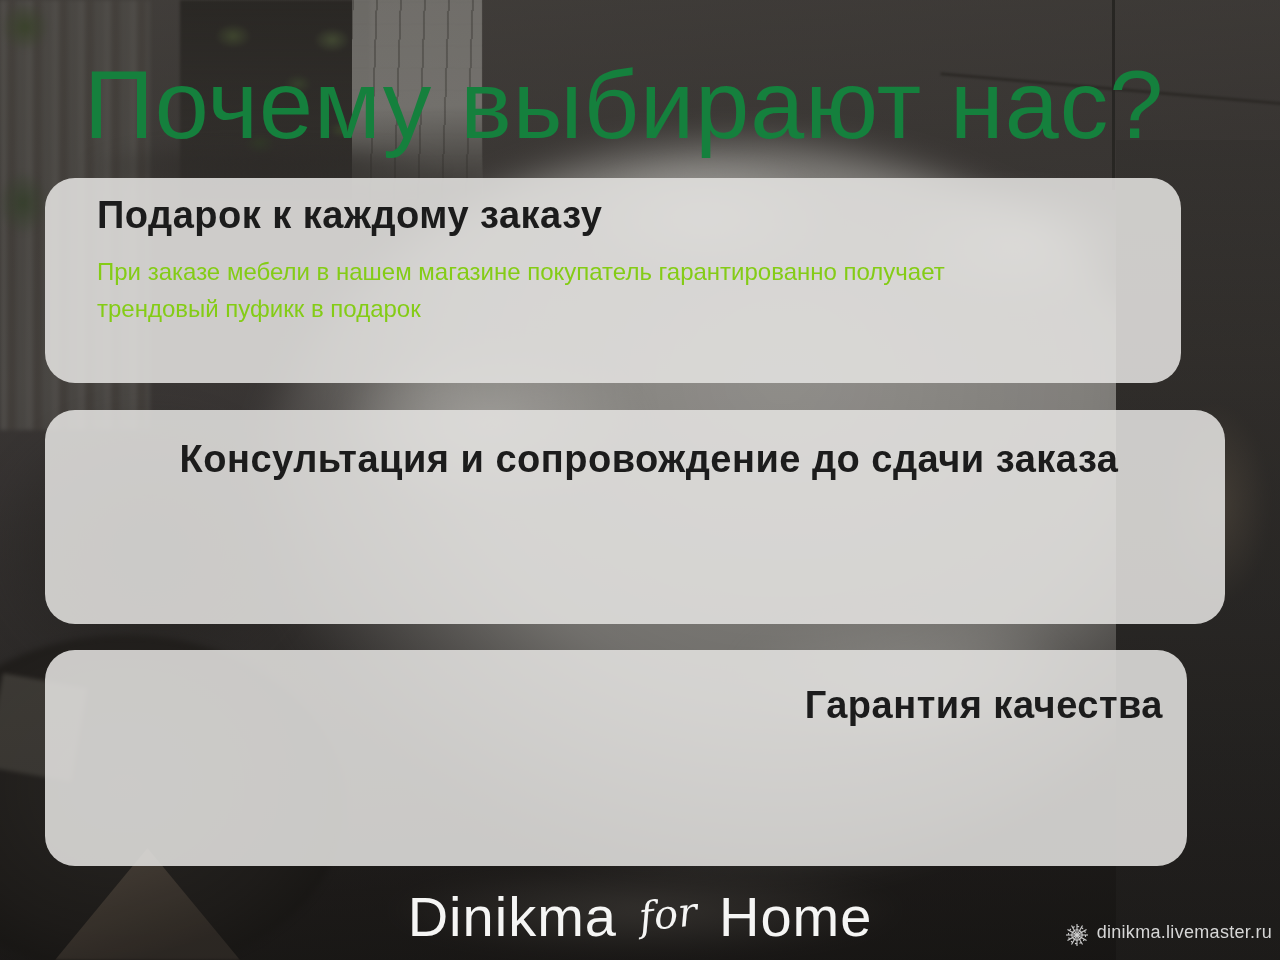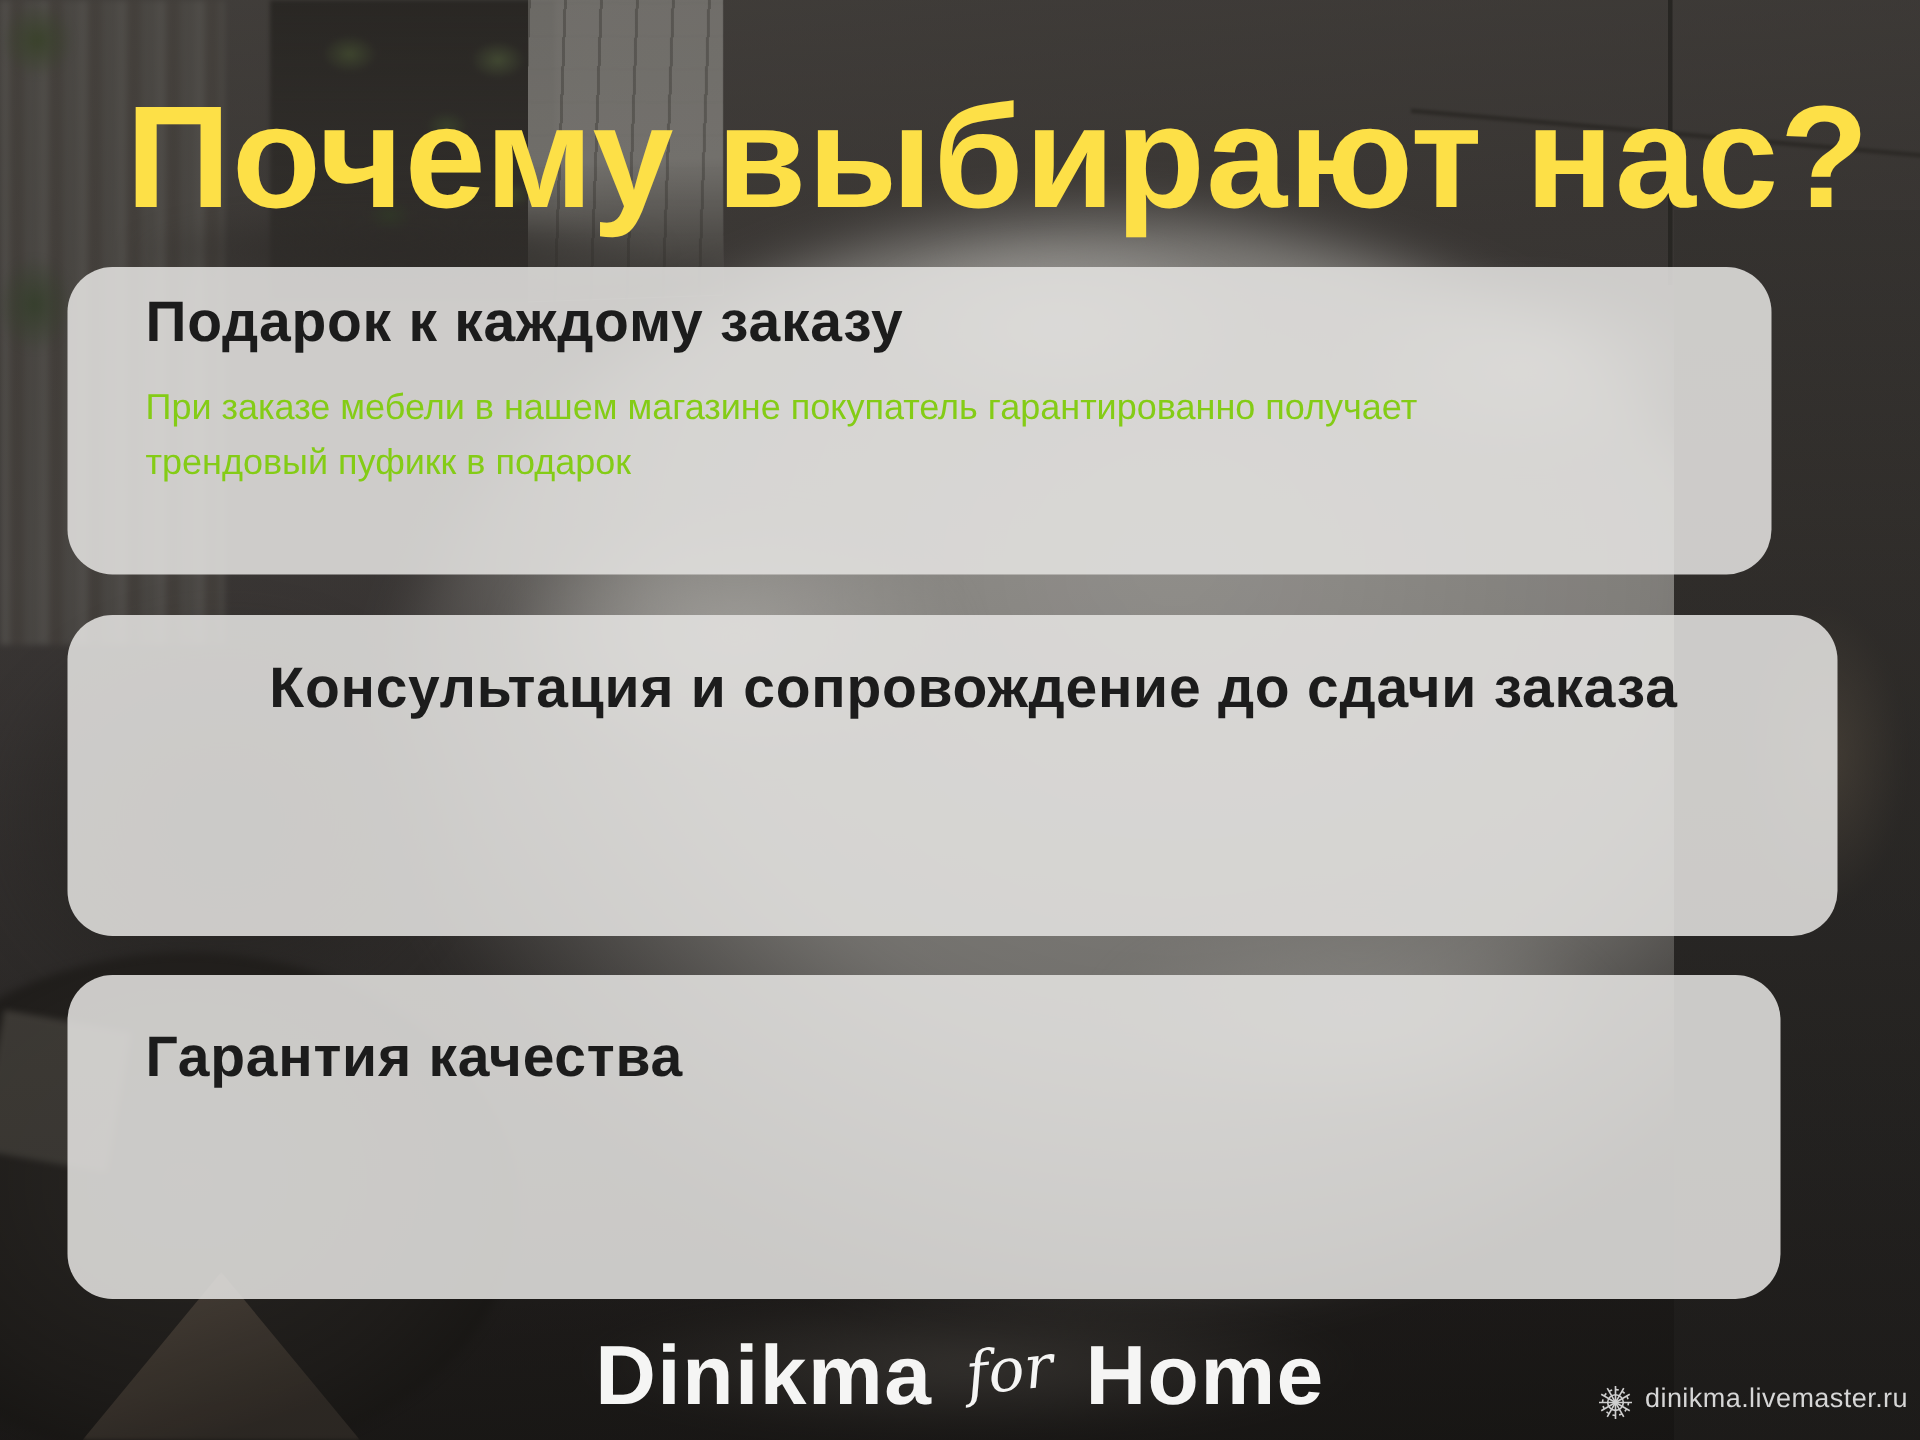--- a/index.html
+++ b/index.html
@@ -89,46 +89,46 @@
     clip-path:polygon(50% 0,100% 100%,0 100%);filter:blur(1.5px);opacity:.9;}
   .bg-sofa-base{left:335px;top:855px;width:620px;height:110px;border-radius:50%;
     background:radial-gradient(closest-side,#5a5651,rgba(90,86,81,0)85%);filter:blur(10px);opacity:.85;}
   .bg-dim{
     inset:0;
     background:linear-gradient(180deg,rgba(20,18,16,.36) 0%,rgba(20,18,16,.28) 40%,rgba(10,9,8,.44) 100%);
   }
   
   .title{
     position:absolute;z-index:2;left:84px;top:50px;margin:0;
-    font-size:97px;font-weight:700;letter-spacing:1px;line-height:110px;
-    color:#fde047;white-space:nowrap;
+    font-size:97px;font-weight:400;letter-spacing:1px;line-height:110px;
+    color:#15803d;white-space:nowrap;
   }
   .card{
     position:absolute;z-index:2;left:45px;
     background:rgba(226,225,223,.88);
     border-radius:30px;
     padding:14px 24px 0 52px;
     box-sizing:border-box;
     color:#1c1c1c;
   }
   .card h2{margin:0;font-size:38px;font-weight:700;letter-spacing:.5px;color:#1c1c1c;}
   .card p{margin:16px 0 0 0;font-size:24px;line-height:37px;color:#84cc16;white-space:pre-line;}
   .card-1{top:178px;width:1136px;height:205px;}
   .card-1 h2{margin-top:2px;}
   .card-2{top:410px;width:1180px;height:214px;}
   .card-2 h2{margin-top:14px;text-align:center;}
-  .card-3{top:650px;width:1142px;height:216px;}
+  .card-3{top:650px;width:1142px;height:216px;text-align:right;}
   .card-3 h2{margin-top:20px;}
   .card-3 p{margin-top:12px;}
   .brand{
     position:absolute;z-index:2;left:0;top:880px;width:100%;height:72px;
     display:flex;align-items:center;justify-content:center;
     color:#f5f5f4;
   }
-  .brand-main{font-size:56px;font-weight:700;letter-spacing:1px;}
+  .brand-main{font-size:56px;font-weight:400;letter-spacing:1px;}
   .brand-script{
     font-family:"DejaVu Serif",serif;font-style:italic;
     font-size:40px;margin:0 22px;position:relative;top:-2px;transform:rotate(-6deg);
   }
   .watermark{
     position:absolute;z-index:2;right:8px;top:922px;
     display:flex;align-items:flex-start;gap:7px;
     color:#d6d6d6;font-size:18px;letter-spacing:.3px;
   }
   .lm-icon{display:block;}

